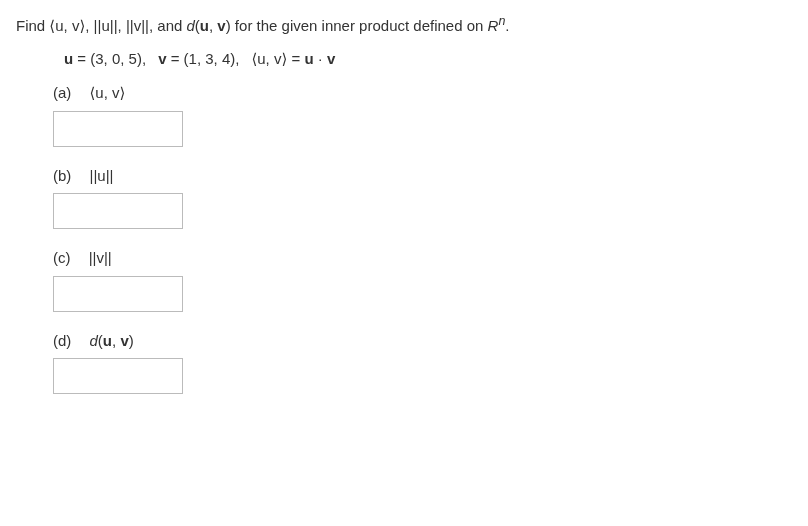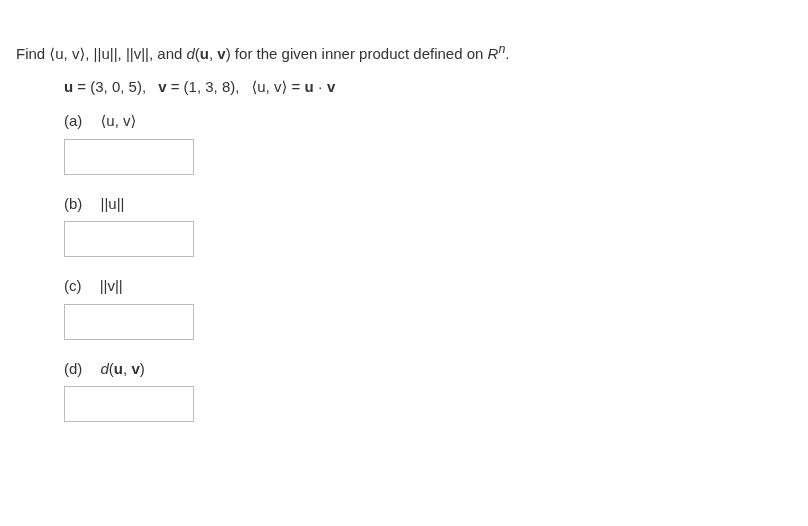--- a/index.html
+++ b/index.html
@@ -10,29 +10,28 @@
       padding: 12px 16px;
       font-family: Arial, sans-serif;
       font-size: 15px;
       color: #333;
       background: #fff;
       width: 808px;
     }
     .prompt {
       margin-bottom: 10px;
       line-height: 1.5;
-      margin-top: 28px;
     }
     .vectors {
       margin-left: 48px;
       margin-bottom: 12px;
       line-height: 1.5;
     }
     .part {
-      margin-left: 48px;
+      margin-left: 37px;
       margin-bottom: 4px;
     }
     .part-label {
       display: inline-block;
       line-height: 1.5;
       color: #333;
     }
     .part-expr {
       display: inline-block;
       margin-left: 14px;
@@ -62,21 +61,21 @@
     }
   </style>
 </head>
 <body>
 
 <div class="prompt">
   <span>Find </span><span>⟨u, v⟩</span><span>, </span><span>||u||</span><span>, </span><span>||v||</span><span>, and </span><span class="ital">d</span><span>(</span><span class="bold">u</span><span>, </span><span class="bold">v</span><span>)</span><span> for the given inner product defined on </span><span class="ital">R</span><sup><span class="ital">n</span></sup><span>.</span>
 </div>
 
 <div class="vectors">
-  <span class="bold">u</span><span> = (3, 0, 5),</span><span class="sep"></span><span class="bold">v</span><span> = (1, 3, 8),</span><span class="sep"></span><span>⟨u, v⟩</span><span> = </span><span class="bold">u</span><span> · </span><span class="bold">v</span>
+  <span class="bold">u</span><span> = (3, 0, 5),</span><span class="sep"></span><span class="bold">v</span><span> = (1, 3, 4),</span><span class="sep"></span><span>⟨u, v⟩</span><span> = </span><span class="bold">u</span><span> · </span><span class="bold">v</span>
 </div>
 
 <div class="part">
   <span class="part-label">(a)</span>
   <span class="part-expr">⟨u, v⟩</span>
   <div class="answer-box">
     <input type="text" class="answer-input" style="">
   </div>
 </div>
 

